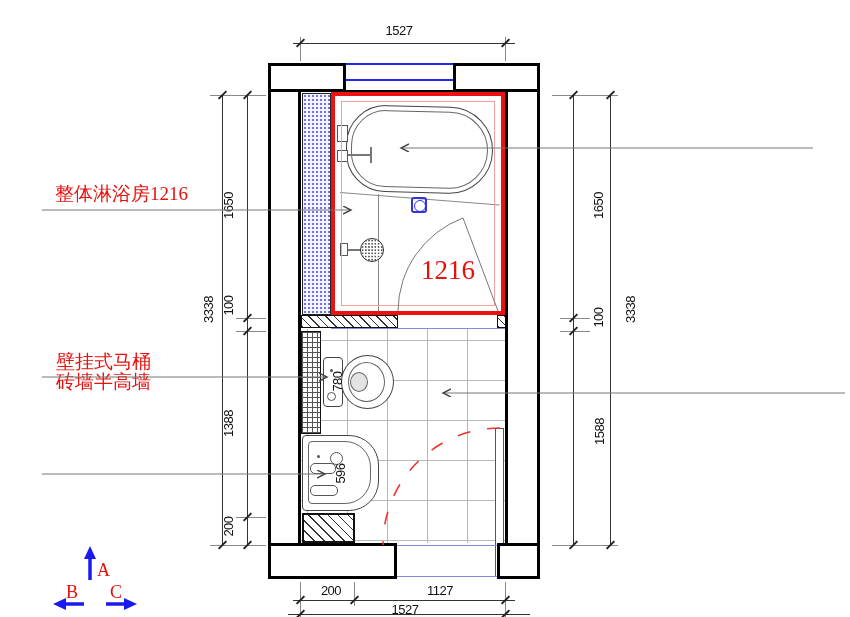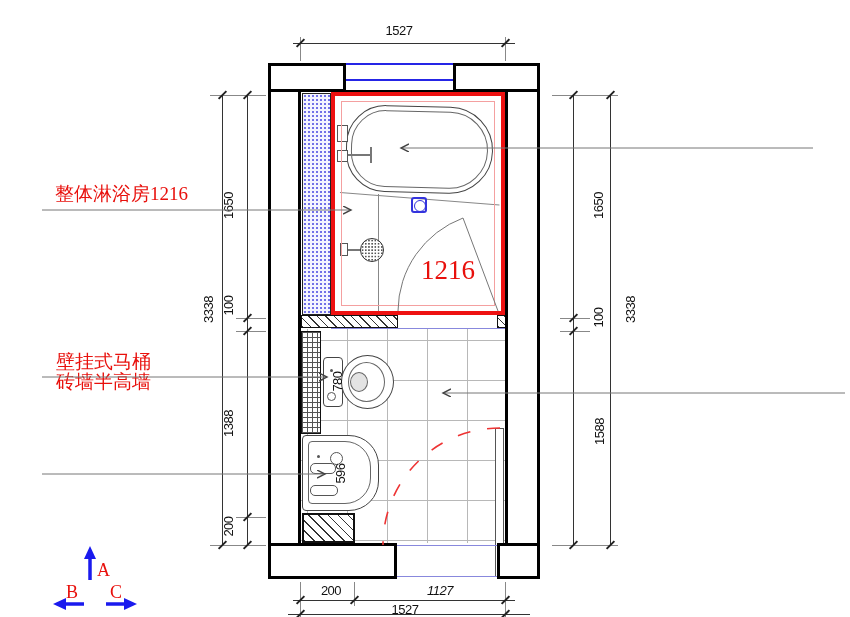--- a/index.html
+++ b/index.html
@@ -155,21 +155,21 @@
   <div class="tick" style="left:217px;top:544px;"></div>
   <div class="tick" style="left:568px;top:94px;"></div>
   <div class="tick" style="left:568px;top:317px;"></div>
   <div class="tick" style="left:568px;top:330px;"></div>
   <div class="tick" style="left:568px;top:544px;"></div>
   <div class="tick" style="left:605px;top:94px;"></div>
   <div class="tick" style="left:605px;top:544px;"></div>
 
   <div class="dimtext" style="left:369px;top:23px;width:60px;">1527</div>
   <div class="dimtext" style="left:301px;top:583px;width:60px;">200</div>
-  <div class="dimtext" style="left:410px;top:583px;width:60px;font-style:italic;">1127</div>
+  <div class="dimtext" style="left:410px;top:583px;width:60px;">1127</div>
   <div class="dimtext" style="left:375px;top:602px;width:60px;">1527</div>
   <div class="vdim" style="left:193px;top:198px;">1650</div>
   <div class="vdim" style="left:193px;top:298px;">100</div>
   <div class="vdim" style="left:193px;top:416px;">1388</div>
   <div class="vdim" style="left:193px;top:519px;">200</div>
   <div class="vdim" style="left:173px;top:302px;">3338</div>
   <div class="vdim" style="left:563px;top:198px;">1650</div>
   <div class="vdim" style="left:563px;top:310px;">100</div>
   <div class="vdim" style="left:564px;top:424px;">1588</div>
   <div class="vdim" style="left:595px;top:302px;">3338</div>

